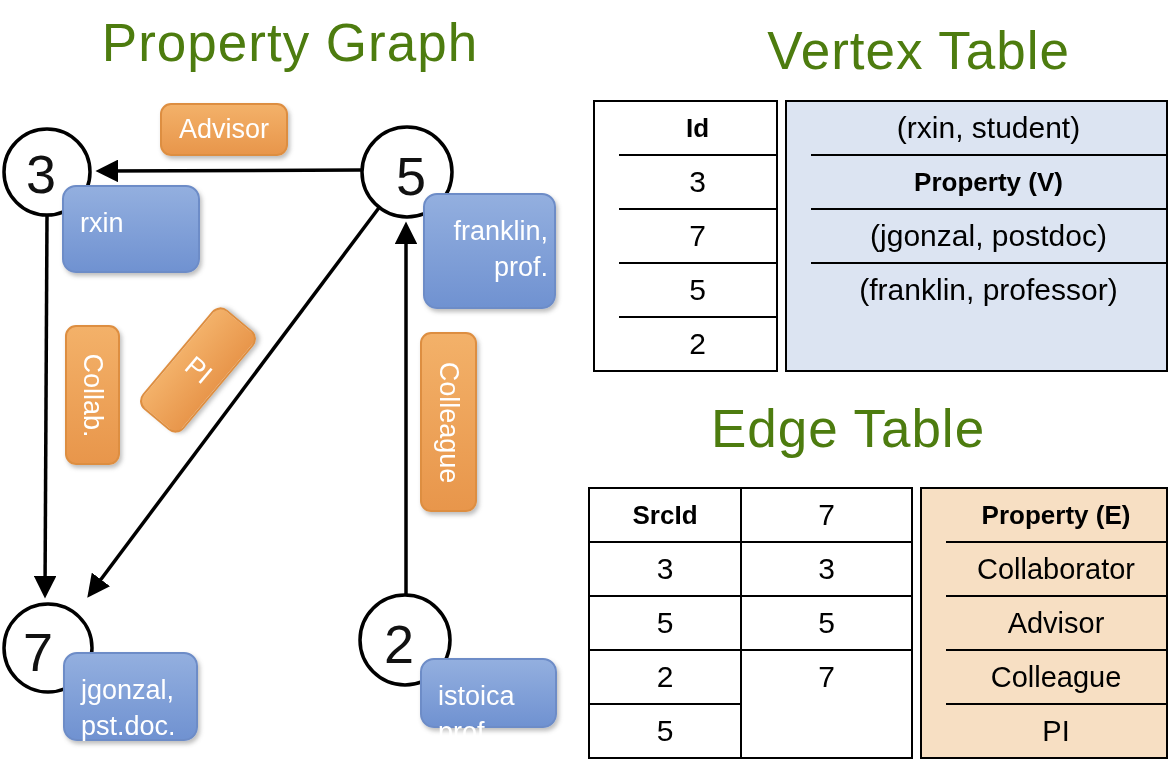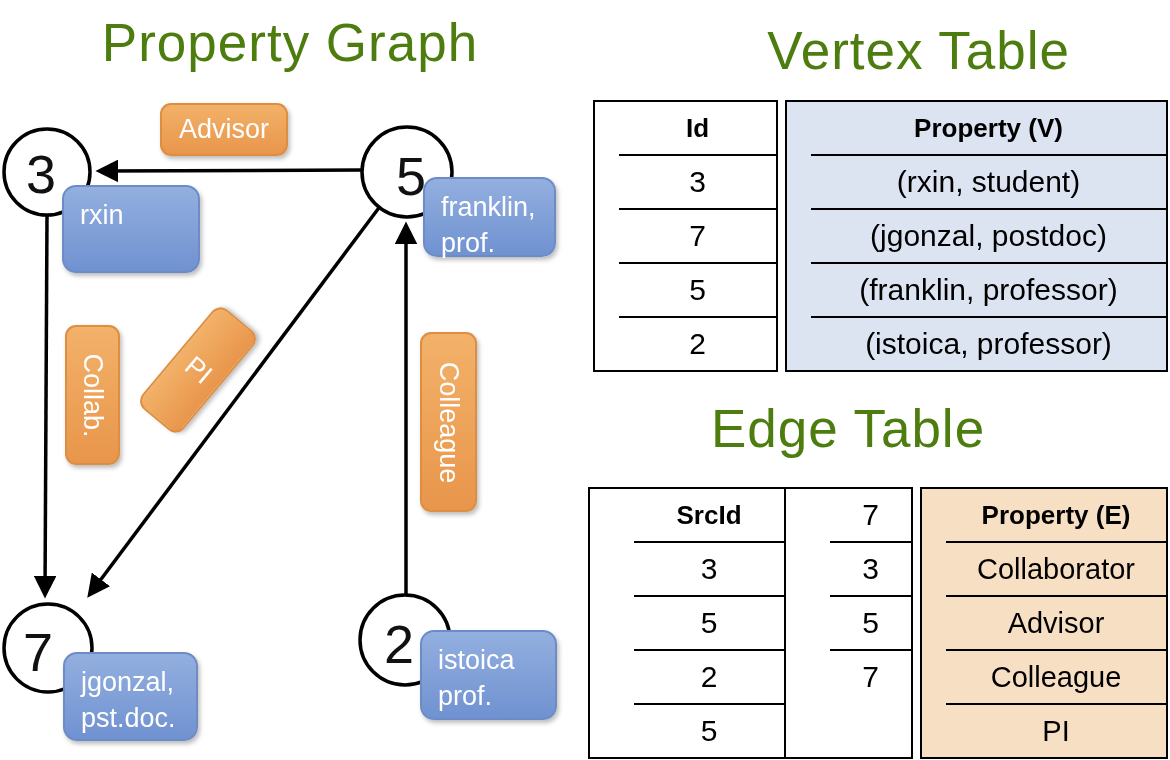--- a/index.html
+++ b/index.html
@@ -37,45 +37,45 @@
   #colleague-pill{left:420px;top:332px;width:57px;height:180px;}
   #pi-pill{left:133px;top:343px;width:130px;height:54px;transform:rotate(-50deg);}
 
   
   .vbox{
     position:absolute;z-index:3;box-sizing:border-box;
     background:linear-gradient(#93afdf,#7092d1);
     border:2px solid #6d8cc7;border-radius:14px;
     box-shadow:2px 3px 4px rgba(110,110,110,0.45);
     color:#fff;font-size:27px;font-weight:300;line-height:1.32;
-    padding:11px 6px 0 16px;
+    padding:19px 6px 0 16px;
   }
   .vbox span{display:block;white-space:nowrap;}
   #rxin-box{left:62px;top:185px;width:138px;height:88px;}
-  #franklin-box{left:423px;top:177px;width:133px;height:80px;}
+  #franklin-box{left:423px;top:193px;width:133px;height:116px;text-align:right;}
   #jgonzal-box{left:63px;top:652px;width:135px;height:89px;}
-  #istoica-box{left:420px;top:630px;width:137px;height:90px;}
+  #istoica-box{left:420px;top:658px;width:137px;height:70px;}
 
   
   .tcol{position:absolute;box-sizing:border-box;border:2px solid #000;background:#fff;padding-left:24px;}
   .tcol .cell{
     height:52px;line-height:52px;text-align:center;border-bottom:2px solid #000;
     font-size:30px;font-weight:300;white-space:nowrap;overflow:hidden;
   }
   .tcol .cell:last-child{border-bottom:none;}
   .tcol .cell.hdr{font-size:26px;font-weight:700;}
 
   #vt-id-col{left:593px;top:100px;width:185px;height:272px;}
   #vt-prop-col{left:785px;top:100px;width:383px;height:272px;background:#dce4f2;}
   #vt-prop-col .cell{background:#dce4f2;}
   #vt-prop-col .cell.hdr{background:#dce4f2;}
 
   #et-left{left:588px;top:487px;width:325px;height:272px;border:2px solid #000;
     position:absolute;box-sizing:border-box;display:flex;background:#fff;}
-  #et-left .col{display:flex;flex-direction:column;padding-left:44px;}
+  #et-left .col{display:flex;flex-direction:column;}
   #et-left .col.src{width:150px;border-right:2px solid #000;}
   #et-left .col.dst{flex:1;}
   #et-left .cell{
     height:52px;line-height:52px;text-align:center;border-bottom:2px solid #000;
     font-size:30px;font-weight:300;
   }
   #et-left .cell:last-child{border-bottom:none;}
   #et-left .cell.hdr{font-size:26px;font-weight:700;}
   #et-prop-col{left:920px;top:487px;width:248px;height:272px;background:#f7dfc3;}
   #et-prop-col .cell{background:#f7dfc3;font-size:29px;}
@@ -142,25 +142,24 @@
   </div>
 
   <div class="tcol" id="vt-id-col">
     <div class="cell hdr">Id</div>
     <div class="cell">3</div>
     <div class="cell">7</div>
     <div class="cell">5</div>
     <div class="cell">2</div>
   </div>
   <div class="tcol" id="vt-prop-col">
+    <div class="cell">(rxin, student)</div>
     <div class="cell hdr">Property (V)</div>
-    <div class="cell">(rxin, student)</div>
     <div class="cell">(jgonzal, postdoc)</div>
     <div class="cell">(franklin, professor)</div>
-    <div class="cell">(istoica, professor)</div>
   </div>
 
   <div id="et-left">
     <div class="col src">
       <div class="cell hdr">SrcId</div>
       <div class="cell">3</div>
       <div class="cell">5</div>
       <div class="cell">2</div>
       <div class="cell">5</div>
     </div>

